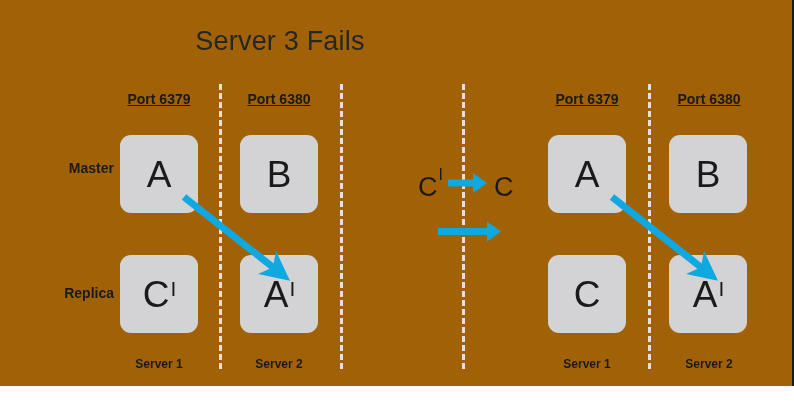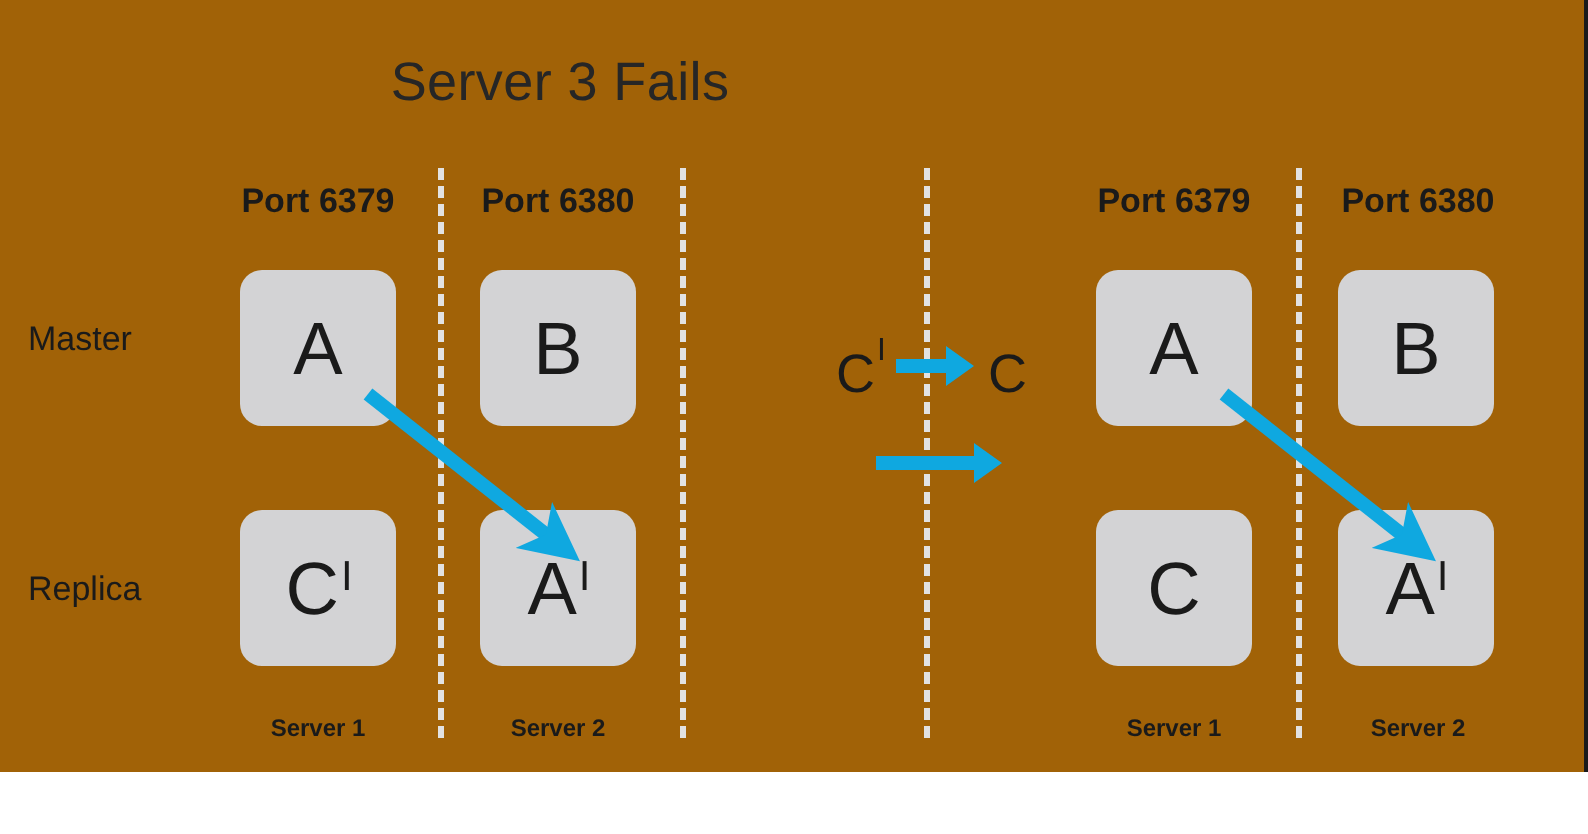--- a/index.html
+++ b/index.html
@@ -33,39 +33,40 @@
     color: #262626;
     letter-spacing: 0.2px;
     white-space: nowrap;
   }
 
   
   .row-label {
     position: absolute;
     left: 14px;
     width: 100px;
-    text-align: left;
-    font-size: 17px;
-    font-weight: 400;
+    text-align: right;
+    font-size: 14px;
+    font-weight: 700;
     color: #1a1a1a;
     white-space: nowrap;
   }
   #row-label-master { top: 160px; }
   #row-label-replica { top: 285px; }
 
   
   .port-label {
     position: absolute;
     top: 91px;
     width: 110px;
     text-align: center;
-    font-size: 17px;
+    font-size: 14px;
     font-weight: 700;
     color: #1a1a1a;
     white-space: nowrap;
+    text-decoration: underline;
   }
 
   
   .server-label {
     position: absolute;
     top: 357px;
     width: 110px;
     text-align: center;
     font-size: 12px;
     font-weight: 700;

